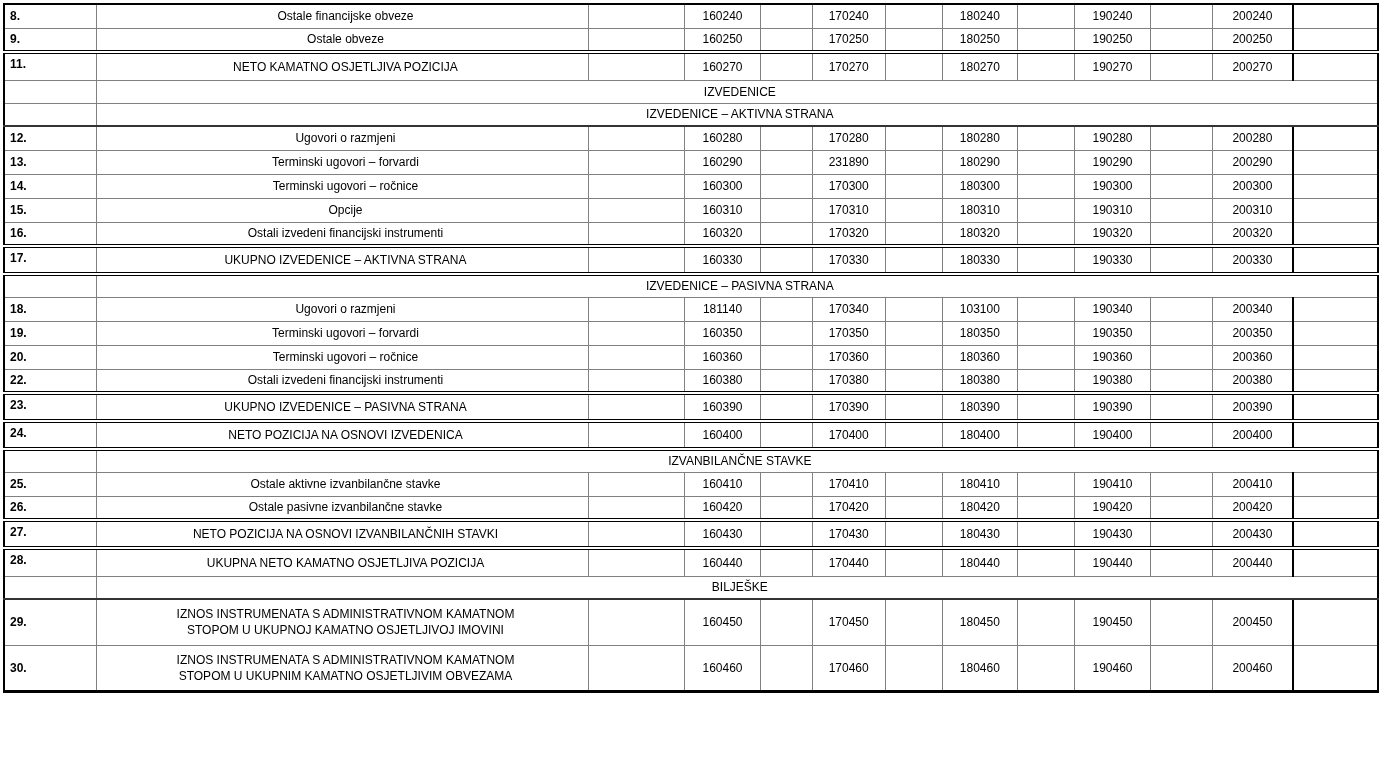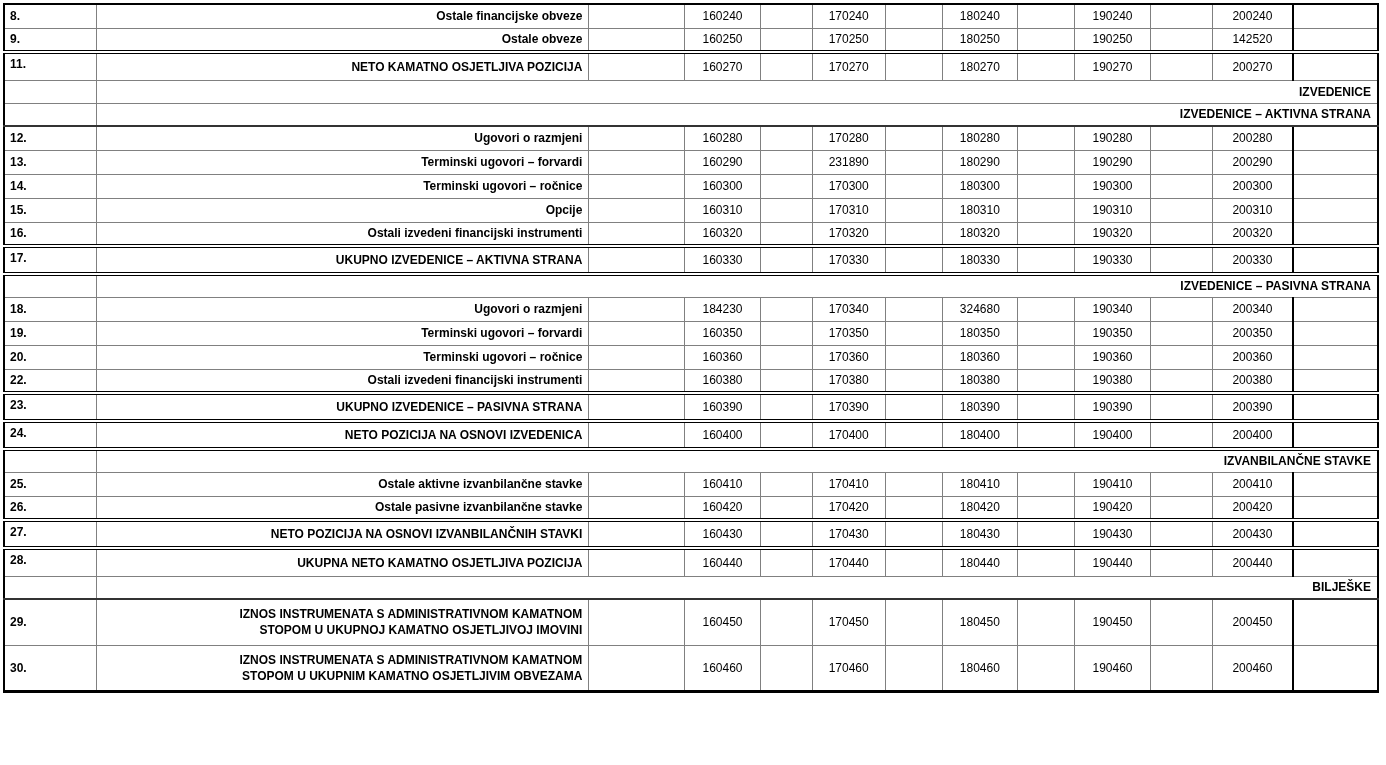--- a/index.html
+++ b/index.html
@@ -34,22 +34,22 @@
   tr.sep-dark   td { border-top: 2px solid #333; margin-top: 44px; }
 
   td.num {
     font-weight: bold;
     text-align: left;
     padding-left: 5px;
   }
   tr.row-total td.num { vertical-align: top; padding-top: 3px; }
 
   td.desc {
-    font-weight: bold;
-    text-align: right;
+    font-weight: normal;
+    text-align: center;
     padding-left: 12px;
     padding-right: 6px;
   }
   tr.row-note td.desc { white-space: pre-line; line-height: 16px; }
 
   td.code { text-align: center; font-weight: normal; }
 
   td.last-empty { border-left: 2px solid #000; }
 </style>
 </head>
@@ -93,21 +93,21 @@
           <td class="desc">Ostale obveze</td>
           <td class="empty"></td>
           <td class="code">160250</td>
           <td class="empty"></td>
           <td class="code">170250</td>
           <td class="empty"></td>
           <td class="code">180250</td>
           <td class="empty"></td>
           <td class="code">190250</td>
           <td class="empty"></td>
-          <td class="code">142520</td>
+          <td class="code">200250</td>
           <td class="empty last-empty"></td>
         </tr>
         <tr class="row-total sep-double">
           <td class="num">11.</td>
           <td class="desc">NETO KAMATNO OSJETLJIVA POZICIJA</td>
           <td class="empty"></td>
           <td class="code">160270</td>
           <td class="empty"></td>
           <td class="code">170270</td>
           <td class="empty"></td>
@@ -217,25 +217,25 @@
           <td class="empty last-empty"></td>
         </tr>
         <tr class="row-section sep-double">
           <td class="num"></td>
           <td class="desc" colspan="12">IZVEDENICE – PASIVNA STRANA</td>
         </tr>
         <tr class="row-data sep-single">
           <td class="num">18.</td>
           <td class="desc">Ugovori o razmjeni</td>
           <td class="empty"></td>
-          <td class="code">184230</td>
+          <td class="code">181140</td>
           <td class="empty"></td>
           <td class="code">170340</td>
           <td class="empty"></td>
-          <td class="code">324680</td>
+          <td class="code">103100</td>
           <td class="empty"></td>
           <td class="code">190340</td>
           <td class="empty"></td>
           <td class="code">200340</td>
           <td class="empty last-empty"></td>
         </tr>
         <tr class="row-data sep-single">
           <td class="num">19.</td>
           <td class="desc">Terminski ugovori – forvardi</td>
           <td class="empty"></td>

